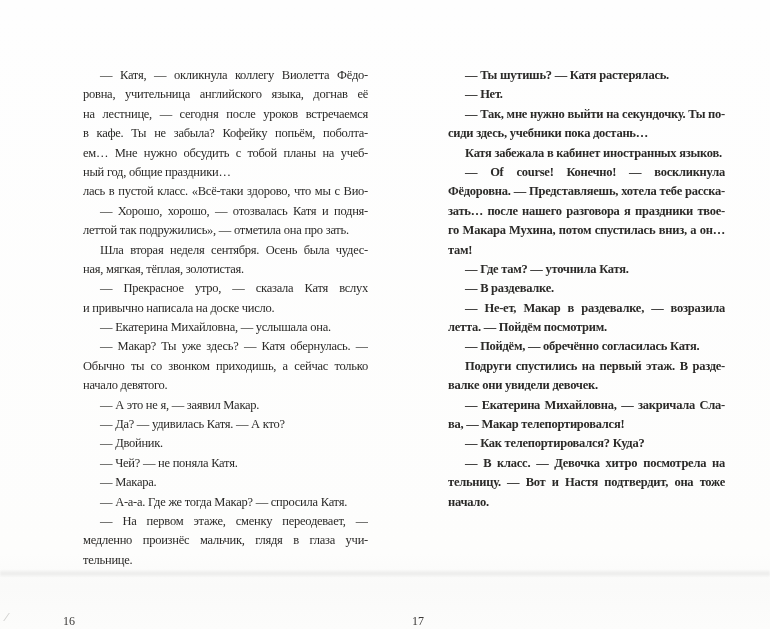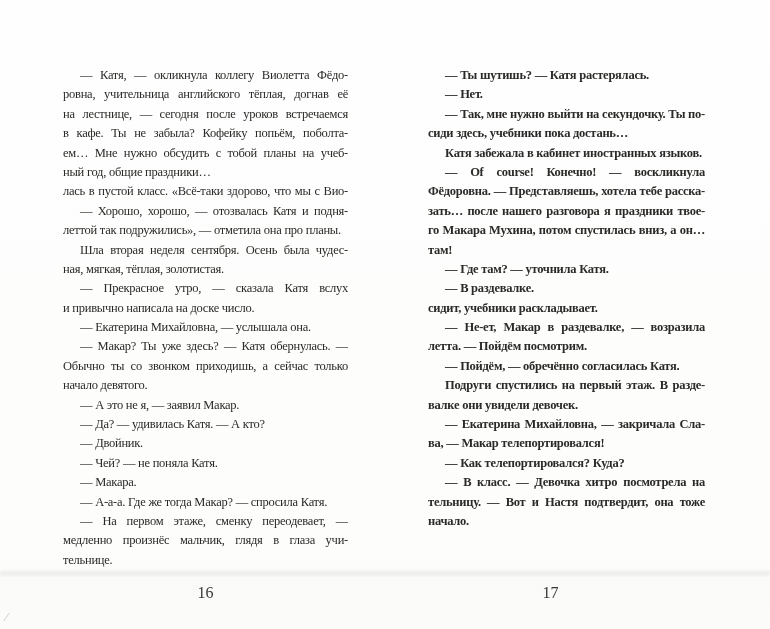--- a/index.html
+++ b/index.html
@@ -14,39 +14,39 @@
     background: linear-gradient(180deg, #fefefe 0%, #fdfdfc 88%, #fafaf9 93%, #fcfcfb 100%);
     overflow: hidden;
     font-family: "Liberation Serif", "DejaVu Serif", serif;
     color: #2b2a28;
   }
   .text-col {
     position: absolute;
     top: 66px;
     font-size: 12.5px;
     letter-spacing: -0.25px;
+    margin-left: 20px;
   }
   .text-col.left  { left: 63px;  width: 285px; }
   .text-col.right { left: 428px; width: 277px; font-weight: bold; }
   .line {
     height: 19.4px;
     line-height: 19.4px;
     overflow: hidden;
     text-align: justify;
     text-align-last: justify;
   }
   .line.first { text-indent: 17px; }
   .line.last  { text-align-last: left; }
   .page-number {
     position: absolute;
-    top: 584px;
+    top: 612px;
     height: 18px;
     line-height: 18px;
-    text-align: center;
-    font-size: 16px;
+    font-size: 12px;
     color: #3a3836;
   }
   .page-number.left  { left: 63px;  width: 285px; }
   .page-number.right { left: 412px; width: 277px; }
   .bottom-streak {
     position: absolute;
     left: 0;
     top: 571px;
     width: 770px;
     height: 5px;
@@ -64,28 +64,28 @@
     opacity: 0.6;
   }
 </style>
 </head>
 <body>
 
 <div class="photo">
 
   <div class="text-col left">
       <div class="line first">— Катя, — окликнула коллегу Виолетта Фёдо-</div>
-      <div class="line">ровна, учительница английского тёплая, догнав её</div>
+      <div class="line">ровна, учительница английского языка, догнав её</div>
       <div class="line">на лестнице, — сегодня после уроков встречаемся</div>
       <div class="line">в кафе. Ты не забыла? Кофейку попьём, поболта-</div>
       <div class="line">ем… Мне нужно обсудить с тобой планы на учеб-</div>
       <div class="line last">ный год, общие праздники…</div>
       <div class="line">лась в пустой класс. «Всё-таки здорово, что мы с Вио-</div>
       <div class="line first">— Хорошо, хорошо, — отозвалась Катя и подня-</div>
-      <div class="line last">леттой так подружились», — отметила она про планы.</div>
+      <div class="line last">леттой так подружились», — отметила она про зать.</div>
       <div class="line first">Шла вторая неделя сентября. Осень была чудес-</div>
       <div class="line last">ная, мягкая, тёплая, золотистая.</div>
       <div class="line first">— Прекрасное утро, — сказала Катя вслух</div>
       <div class="line last">и привычно написала на доске число.</div>
       <div class="line first last">— Екатерина Михайловна, — услышала она.</div>
       <div class="line first">— Макар? Ты уже здесь? — Катя обернулась. —</div>
       <div class="line">Обычно ты со звонком приходишь, а сейчас только</div>
       <div class="line last">начало девятого.</div>
       <div class="line first last">— А это не я, — заявил Макар.</div>
       <div class="line first last">— Да? — удивилась Катя. — А кто?</div>
@@ -104,21 +104,20 @@
       <div class="line first">— Так, мне нужно выйти на секундочку. Ты по-</div>
       <div class="line last">сиди здесь, учебники пока достань…</div>
       <div class="line first last">Катя забежала в кабинет иностранных языков.</div>
       <div class="line first">— Of course! Конечно! — воскликнула Виолетта</div>
       <div class="line">Фёдоровна. — Представляешь, хотела тебе расска-</div>
       <div class="line">зать… после нашего разговора я праздники твое-</div>
       <div class="line">го Макара Мухина, потом спустилась вниз, а он…</div>
       <div class="line last">там!</div>
       <div class="line first last">— Где там? — уточнила Катя.</div>
       <div class="line first last">— В раздевалке.</div>
-      <div class="line last">сидит, учебники раскладывает.</div>
       <div class="line first">— Не-ет, Макар в раздевалке, — возразила Вио-</div>
       <div class="line last">летта. — Пойдём посмотрим.</div>
       <div class="line first last">— Пойдём, — обречённо согласилась Катя.</div>
       <div class="line first">Подруги спустились на первый этаж. В разде-</div>
       <div class="line last">валке они увидели девочек.</div>
       <div class="line first">— Екатерина Михайловна, — закричала Сла-</div>
       <div class="line last">ва, — Макар телепортировался!</div>
       <div class="line first last">— Как телепортировался? Куда?</div>
       <div class="line first">— В класс. — Девочка хитро посмотрела на учи-</div>
       <div class="line">тельницу. — Вот и Настя подтвердит, она тоже</div>

